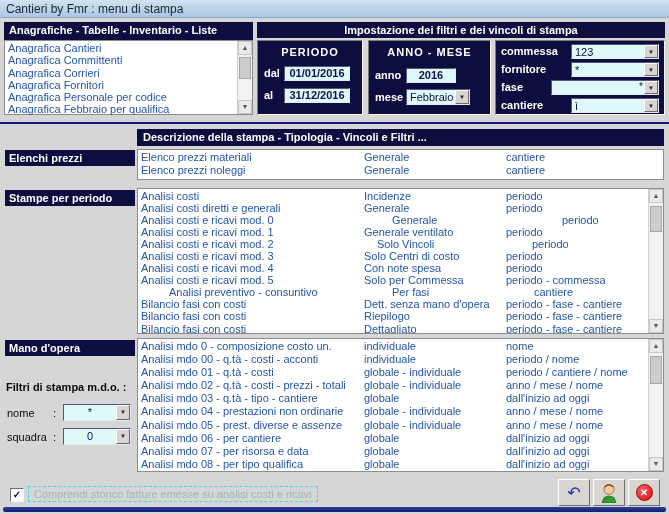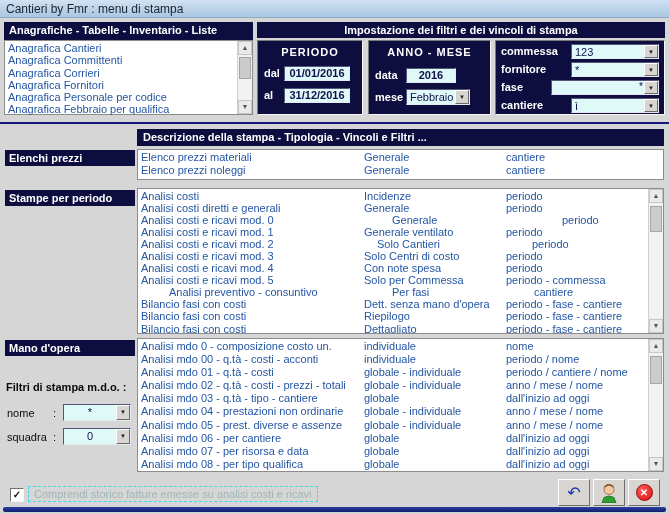--- a/index.html
+++ b/index.html
@@ -124,21 +124,21 @@
       </div>
       <div class="frow" style="left:6px;top:48px;">
         <span>al</span>
         <span class="field" style="position:absolute;left:20px;width:66px;height:15px;">31/12/2016</span>
       </div>
     </div>
 
     <div class="fbox sunken" style="left:111px;width:123px;">
       <div class="title">ANNO - MESE</div>
       <div class="frow" style="left:6px;top:28px;">
-        <span>data</span>
+        <span>anno</span>
         <span class="field" style="position:absolute;left:31px;width:50px;height:15px;">2016</span>
       </div>
       <div class="frow" style="left:6px;top:50px;">
         <span>mese</span>
         <div class="combo" style="position:absolute;left:31px;width:64px;height:16px;">
           <span class="val">Febbraio</span>
           <span class="arrow">▼</span>
         </div>
       </div>
     </div>
@@ -221,21 +221,21 @@
         </div>
 
         <div class="rowgrid" style="line-height:12.05px;">
           <span class="c1">Analisi costi e ricavi mod. 1</span>
           <span class="c2">Generale ventilato</span>
           <span class="c3">periodo</span>
         </div>
 
         <div class="rowgrid" style="line-height:12.05px;gap:13px;">
           <span class="c1">Analisi costi e ricavi mod. 2</span>
-          <span class="c2">Solo Cantieri</span>
+          <span class="c2">Solo Vincoli</span>
           <span class="c3">periodo</span>
         </div>
 
         <div class="rowgrid" style="line-height:12.05px;">
           <span class="c1">Analisi costi e ricavi mod. 3</span>
           <span class="c2">Solo Centri di costo</span>
           <span class="c3">periodo</span>
         </div>
 
         <div class="rowgrid" style="line-height:12.05px;">

